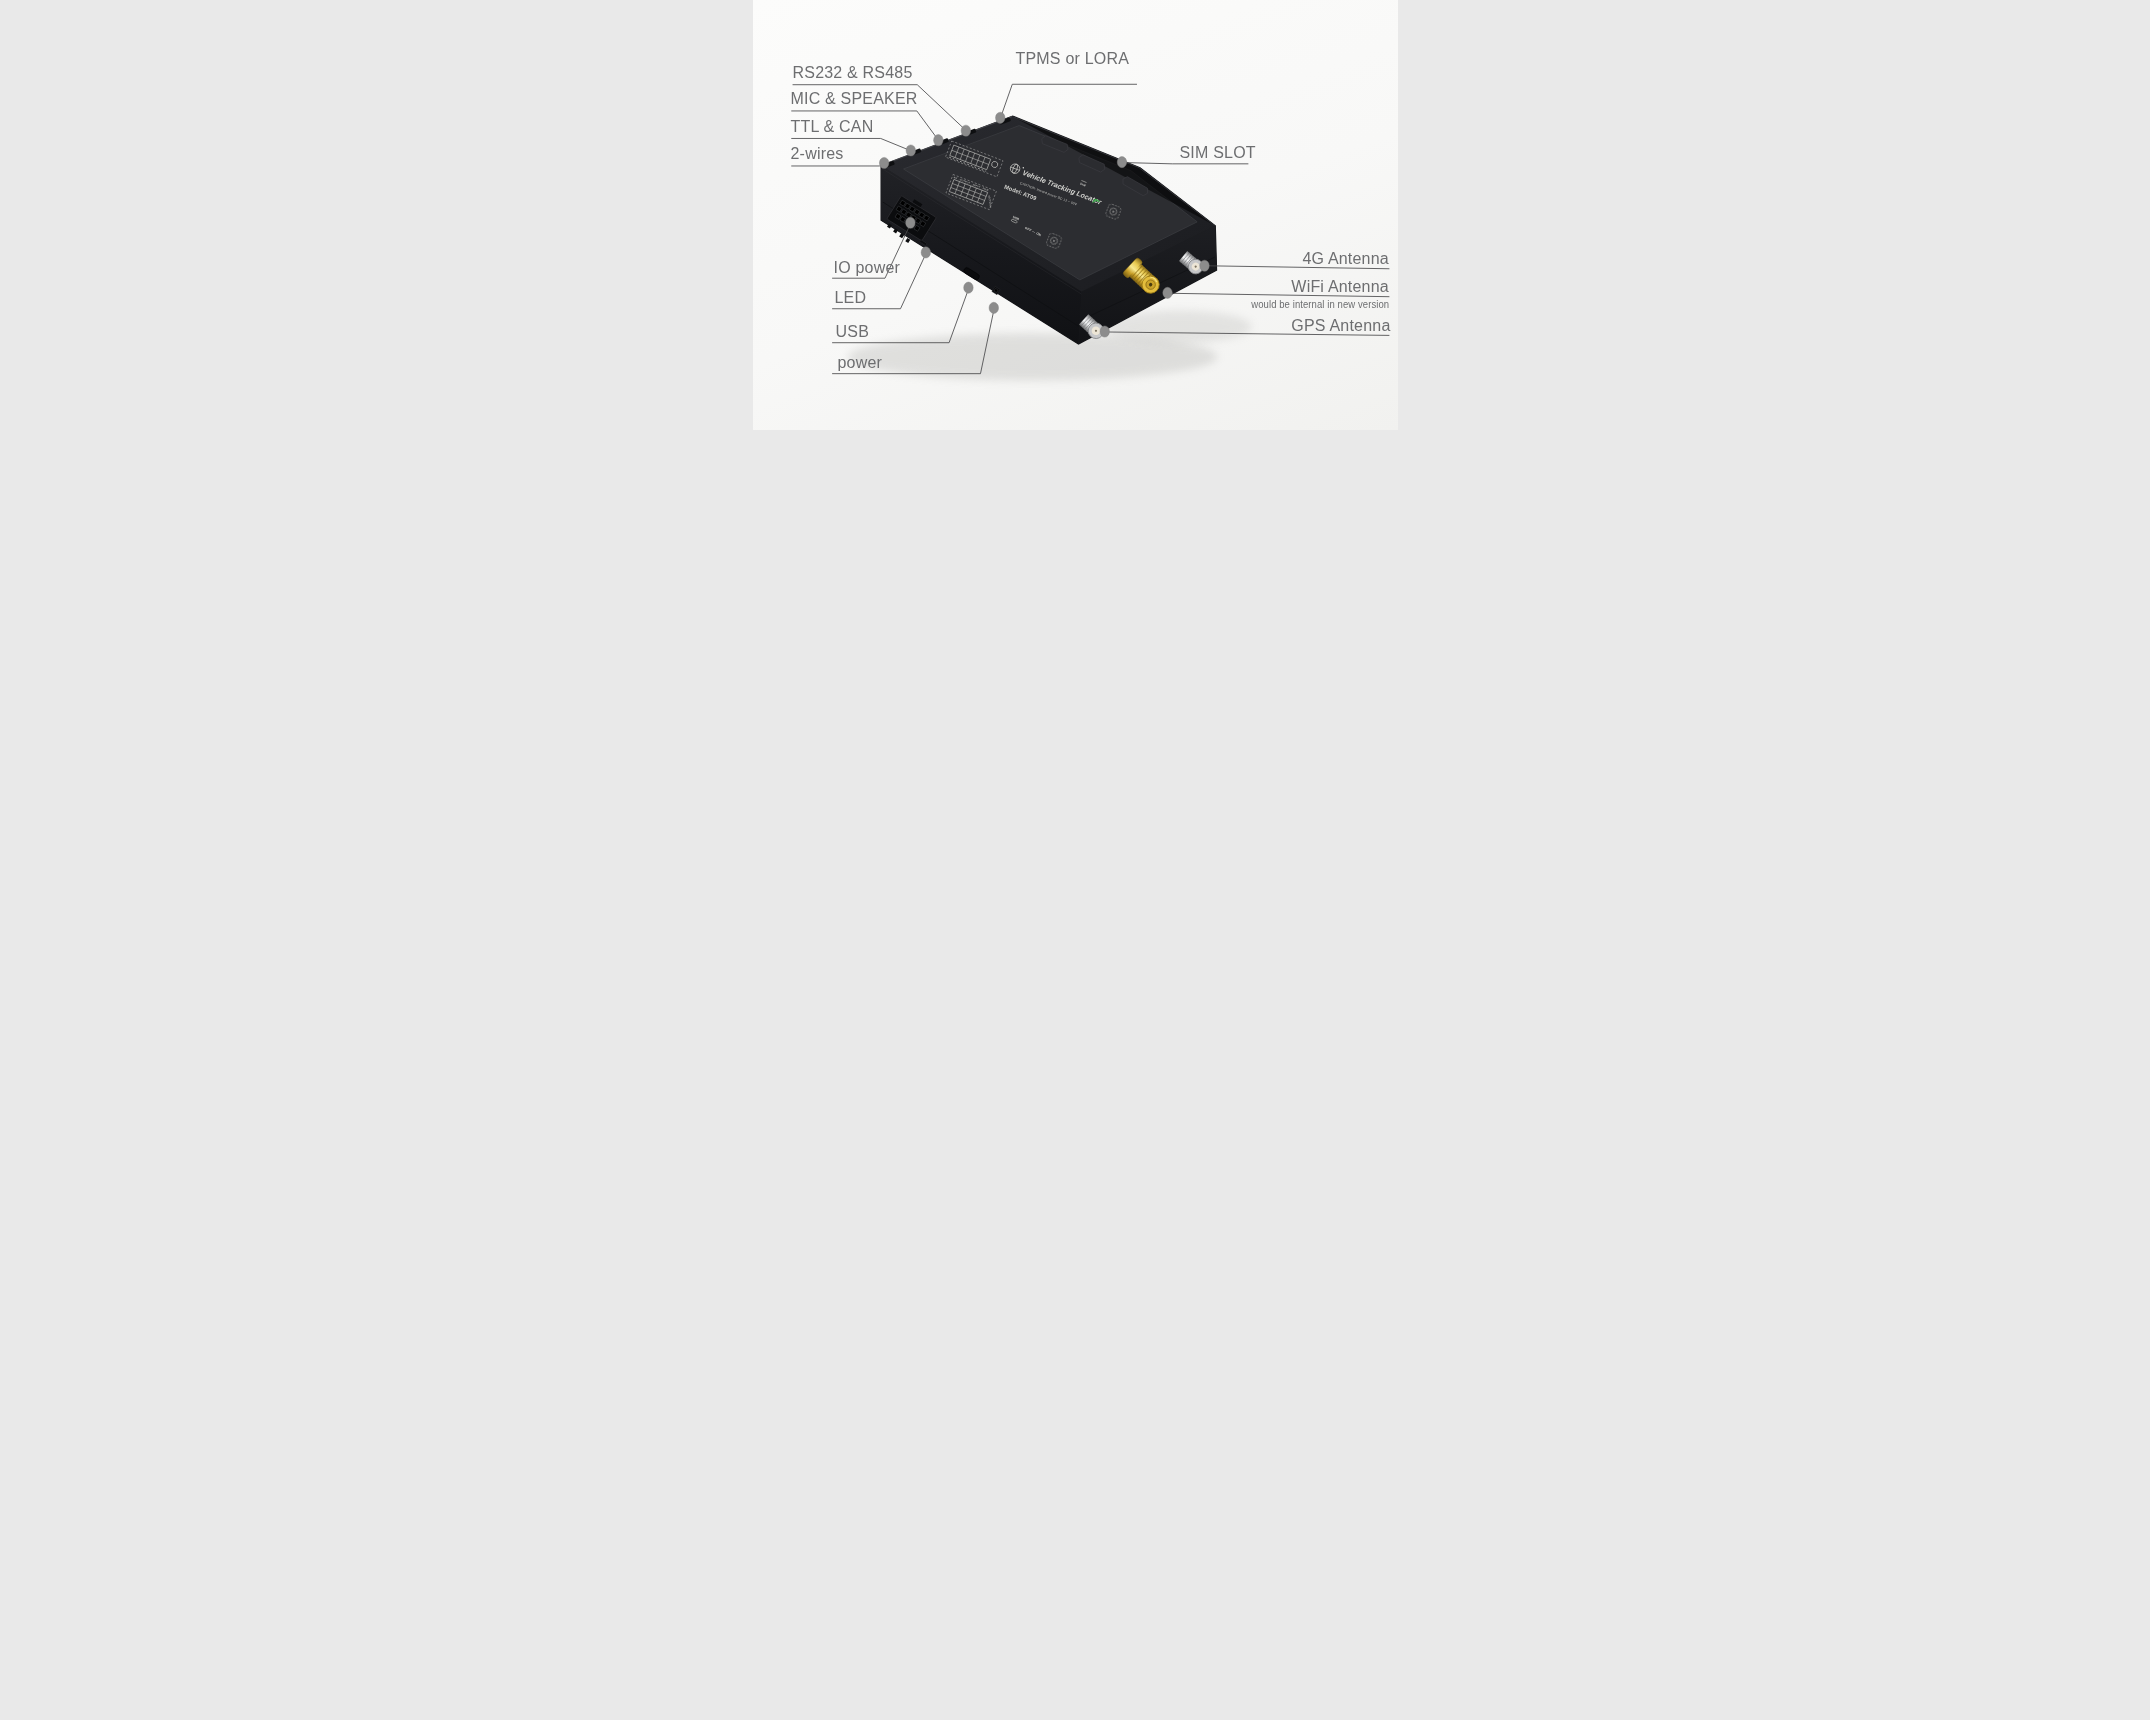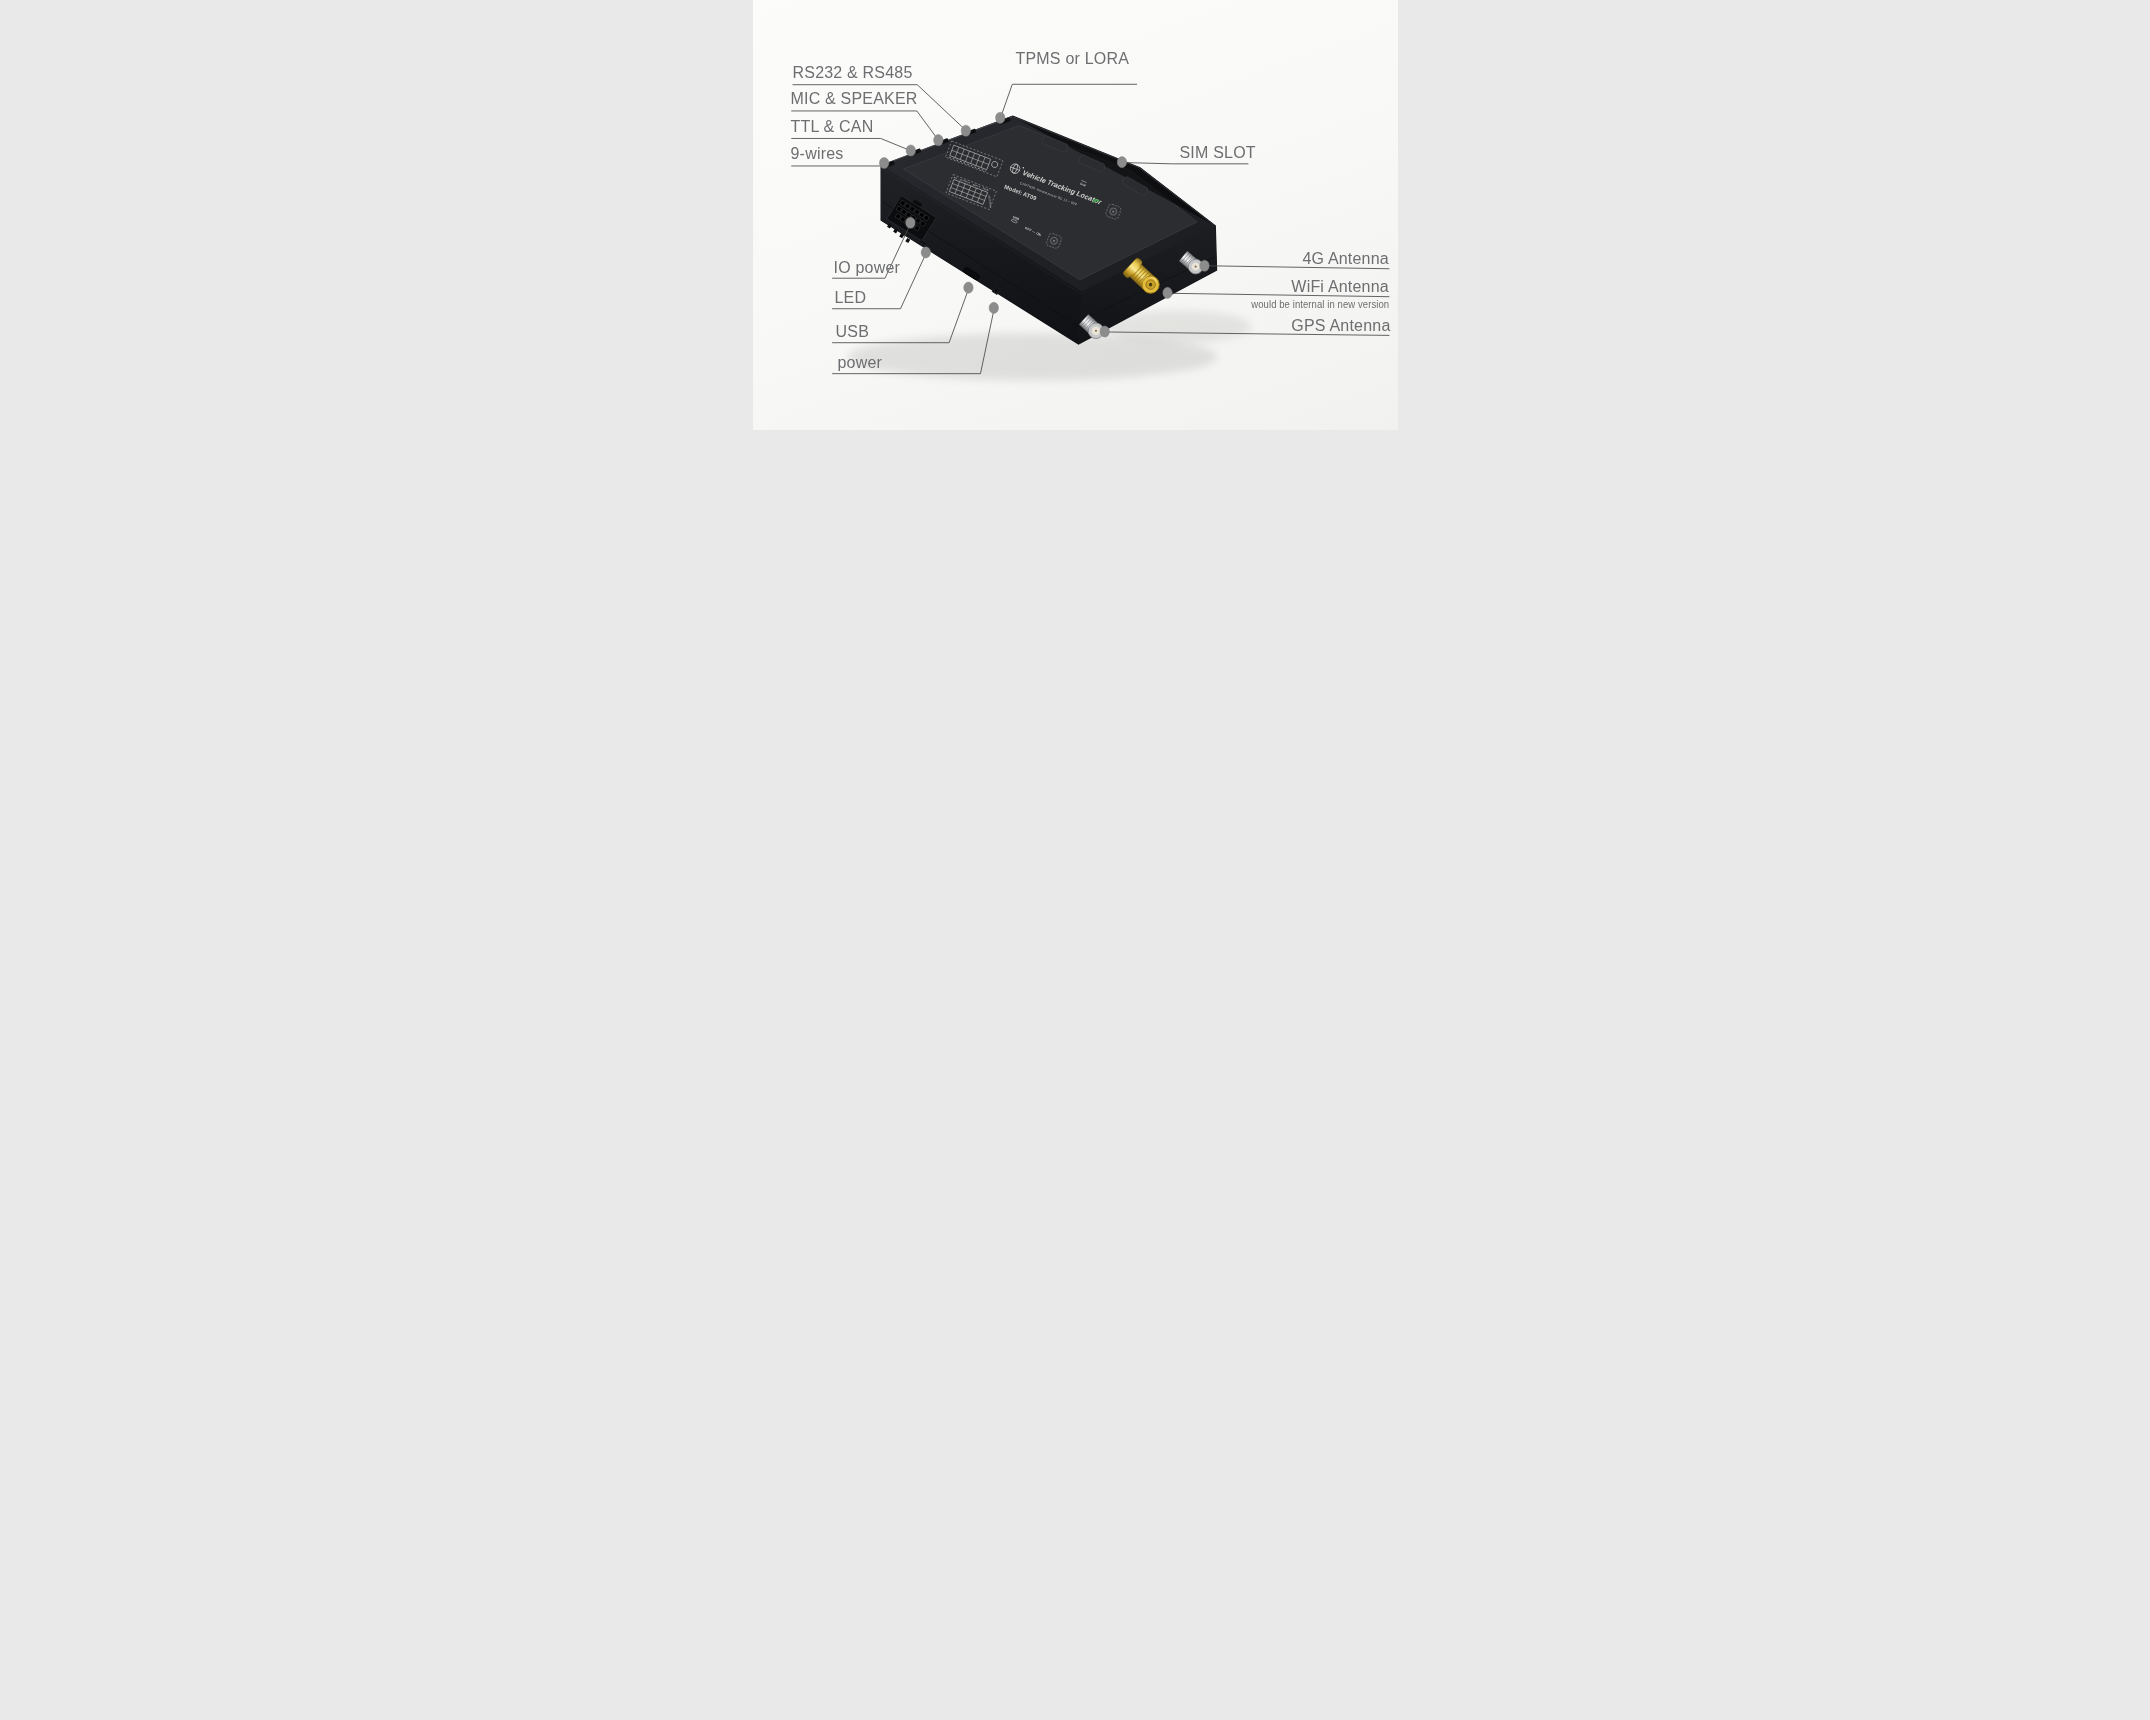--- a/index.html
+++ b/index.html
@@ -267,21 +267,21 @@
     <ellipse cx="560" cy="716" rx="11" ry="13"></ellipse>
     <ellipse cx="1050" cy="618" rx="11" ry="13"></ellipse>
     <ellipse cx="964" cy="681" rx="11" ry="13"></ellipse>
     <ellipse cx="818" cy="771" rx="11" ry="13"></ellipse>
   </g>
 </svg>
 
 <div class="callout" style="left:40px;top:64px">RS232 &amp; RS485</div>
 <div class="callout" style="left:38px;top:90px">MIC &amp; SPEAKER</div>
 <div class="callout" style="left:38px;top:118px">TTL &amp; CAN</div>
-<div class="callout" style="left:38px;top:145px">9-wires</div>
+<div class="callout" style="left:38px;top:145px">2-wires</div>
 <div class="callout" style="left:263px;top:50px">TPMS or LORA</div>
 <div class="callout" style="left:427px;top:144px">SIM SLOT</div>
 <div class="callout" style="left:81px;top:259px">IO power</div>
 <div class="callout" style="left:82px;top:289px">LED</div>
 <div class="callout" style="left:83px;top:323px">USB</div>
 <div class="callout" style="left:85px;top:354px">power</div>
 <div class="callout r" style="right:8.6px;top:250px">4G Antenna</div>
 <div class="callout r" style="right:8.6px;top:278px">WiFi Antenna</div>
 <div class="note" style="right:8.6px;top:297px">would be internal in new version</div>
 <div class="callout r" style="right:7px;top:317px">GPS Antenna</div>

